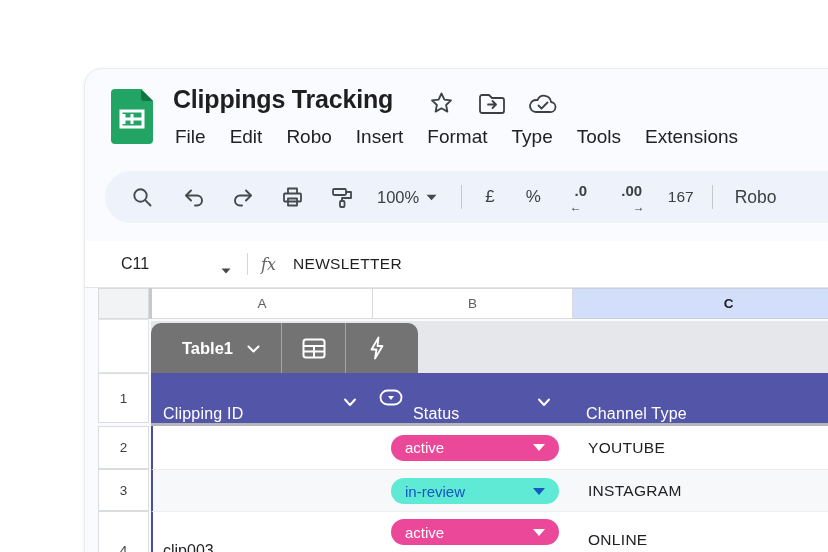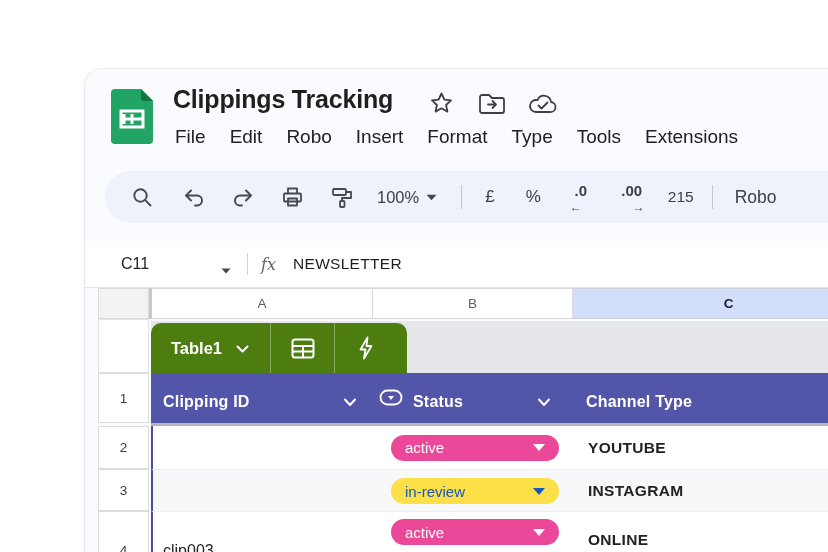--- a/index.html
+++ b/index.html
@@ -56,59 +56,59 @@
   .colhead.b{left:288px;width:200px;}
   .colhead.c{left:488px;width:312px;background:#d2defa;color:#1b1c1f;font-weight:700;border-color:#c9cfdd;}
 
   .tab-row{position:absolute;left:0;top:250px;width:800px;height:54px;}
   .tabrow-bg{position:absolute;left:66px;top:2px;width:734px;height:52px;background:#e6e7ea;}
   .gutter-cell{position:absolute;left:13px;width:51px;background:#ffffff;border:1px solid #dbdcde;
                box-sizing:border-box;display:flex;align-items:center;justify-content:center;
                font-size:13.5px;color:#3c4043;}
   .tab-row .gutter-cell{top:0;height:54px;border-color:#e3e4e7;}
 
-  .table-tab{position:absolute;left:66px;top:4px;width:256px;height:50px;background:#4d7c0f;
-             border-radius:10px 10px 0 0;display:flex;align-items:center;color:#ffffff;}
+  .table-tab{position:absolute;left:66px;top:4px;width:256px;height:50px;background:#737373;
+             border-radius:10px 10px 0 0;display:flex;align-items:center;color:#ffffff;padding-left:11px;}
   .table-tab .name{margin-left:20px;font-size:16.5px;font-weight:700;}
   .table-tab .chev{margin-left:14px;}
   .tab-sep{width:1px;height:50px;background:rgba(255,255,255,.35);}
   .tab-sep.s1{margin-left:21px;}
   .tab-icon-box{width:63px;display:flex;align-items:center;justify-content:center;}
 
   
   .header-row{position:absolute;left:0;top:304px;width:800px;height:50px;}
   .header-row .gutter-cell{top:0;height:50px;}
   .header-band{position:absolute;left:66px;top:0;width:734px;height:50px;background:#5355a8;color:#fff;}
-  .header-band .h-label{position:absolute;top:4px;height:50px;display:flex;align-items:center;
-                        font-size:16px;font-weight:700;letter-spacing:.2px;}
+  .header-band .h-label{position:absolute;top:16px;height:50px;display:flex;align-items:center;
+                        font-size:16px;font-weight:400;letter-spacing:.2px;}
   .hl-id{left:12px;} .hl-status{left:262px;} .hl-channel{left:435px;}
   .h-chev{position:absolute;top:20px;}
   .hc-a{left:192px;} .hc-b{left:386px;}
   .h-dd-icon{position:absolute;left:228px;top:16px;}
   .header-shadow{position:absolute;left:66px;top:354px;width:734px;height:3px;background:#b5b6ba;}
 
   
   .data-row{position:absolute;left:0;width:800px;}
   .row-2{top:357px;height:43px;} .row-3{top:400px;height:42px;} .row-4{top:442px;height:78px;}
   .data-row .gutter-cell{top:0;height:100%;}
   .row-main{position:absolute;left:66px;top:0;width:734px;height:100%;background:#ffffff;
             border-left:2px solid #4a4ba1;}
   .row-3 .row-main{background:#f6f8fa;}
   .row-3 .row-main,.row-4 .row-main{border-top:1px solid #eceef0;}
   .cell-id{position:absolute;left:10px;top:0;height:100%;display:flex;align-items:center;
            font-size:16px;color:#1f2023;}
   .cell-channel{position:absolute;left:435px;top:0;height:100%;display:flex;align-items:center;
-                font-size:15.5px;font-weight:700;letter-spacing:.3px;color:#202124;}
+                font-size:15.5px;font-weight:400;letter-spacing:.3px;color:#202124;}
   .pill{position:absolute;left:238px;top:50%;margin-top:-13px;width:168px;height:26px;border-radius:13px;
         display:flex;align-items:center;box-sizing:border-box;padding:0 14px;cursor:pointer;}
   .pill .lbl{font-size:15px;flex:1;}
   .pill .caret{width:0;height:0;border-left:6px solid transparent;border-right:6px solid transparent;
                border-top:7px solid currentColor;}
   .pill[data-status="active"]{background:#ec4899;color:#ffffff;}
-  .pill[data-status="in-review"]{background:#fde047;color:#1757c2;}
+  .pill[data-status="in-review"]{background:#5eead4;color:#1757c2;}
   .pill[data-status="in-review"] .lbl{font-weight:500;}
 </style>
 </head>
 <body>
 
 <div class="stage">
   <div class="card">
 
     <div class="sheets-icon">
       <svg width="42" height="55" viewBox="0 0 42 55">
@@ -191,21 +191,21 @@
       <span class="tb tb-txt" style="margin-left:23px">£</span>
       <span class="tb tb-txt" style="margin-left:31px">%</span>
       <span class="tb tb-dec" style="margin-left:27px">
         <span class="num">.0</span>
         <span class="arr l">←</span>
       </span>
       <span class="tb tb-dec" style="margin-left:23px;width:30px">
         <span class="num">.00</span>
         <span class="arr r">→</span>
       </span>
-      <span class="tb tb-txt" style="margin-left:21px;font-size:15.5px">215</span>
+      <span class="tb tb-txt" style="margin-left:21px;font-size:15.5px">167</span>
       <span class="tb tb-sep" style="margin-left:18px"></span>
       <span class="tb tb-font" style="margin-left:22px">Robo</span>
     </div>
 
     <div class="formula-bar">
       <span class="cell-ref">C11</span>
       <span class="ref-caret">
         <svg width="10" height="6" viewBox="0 0 10 6">
             <path d="M0.5 0.5 L5 5.5 L9.5 0.5 z" fill="#45484d"></path>
           </svg>

